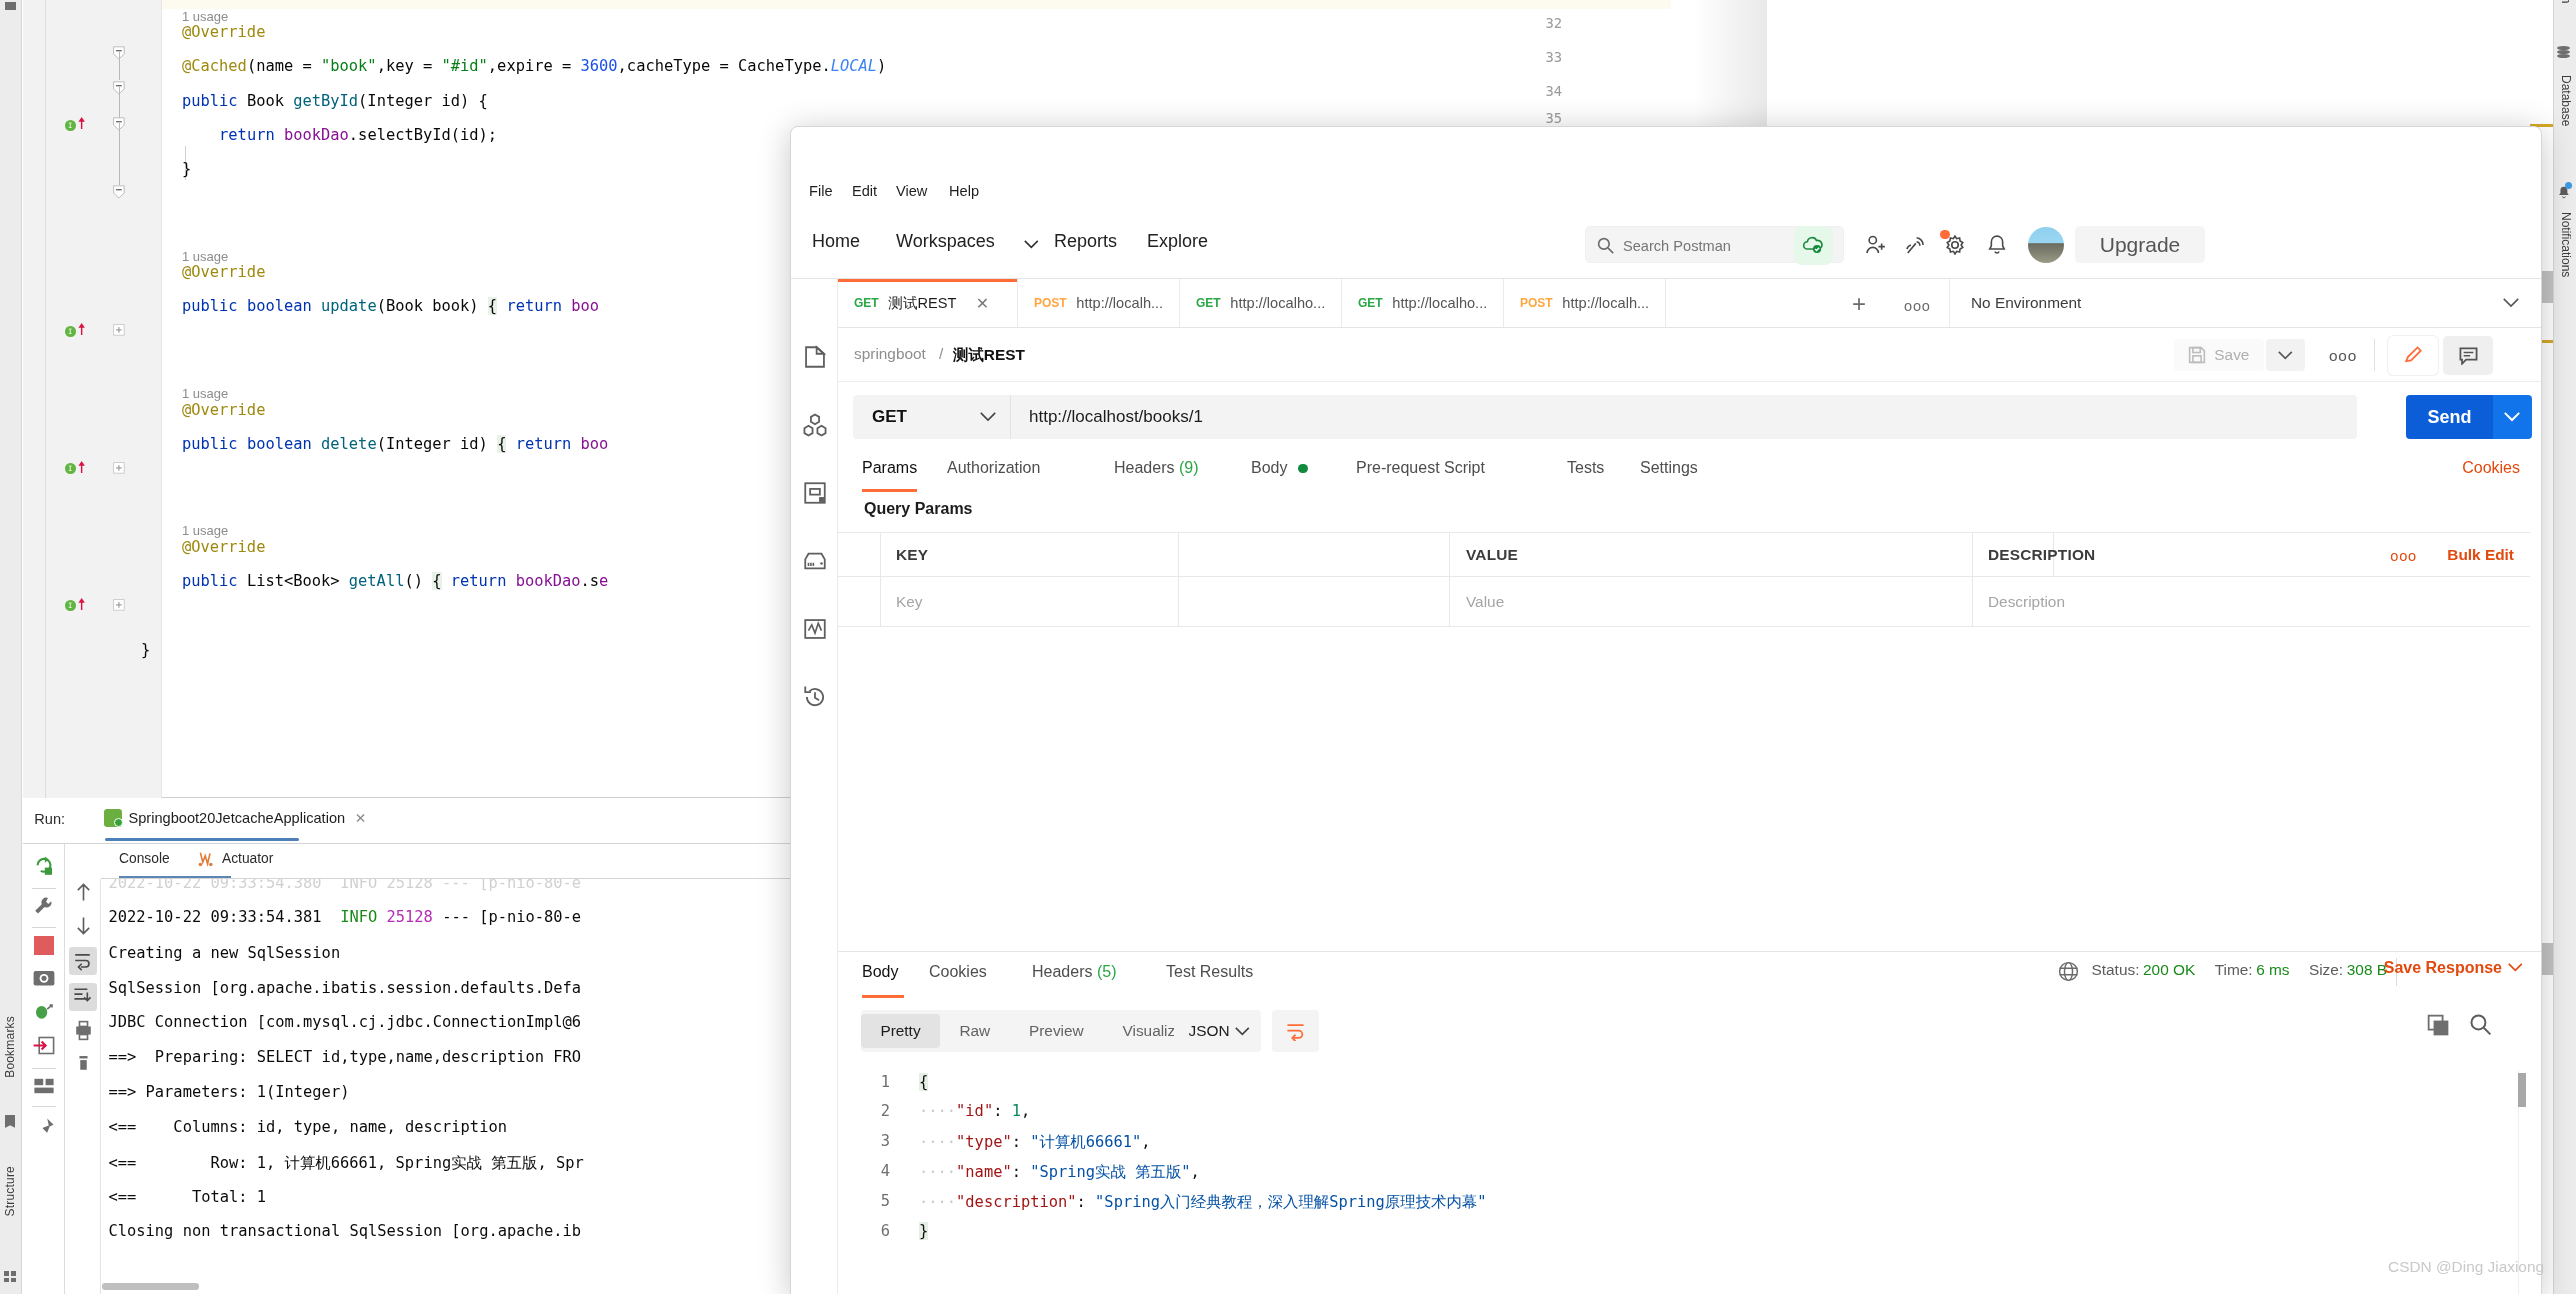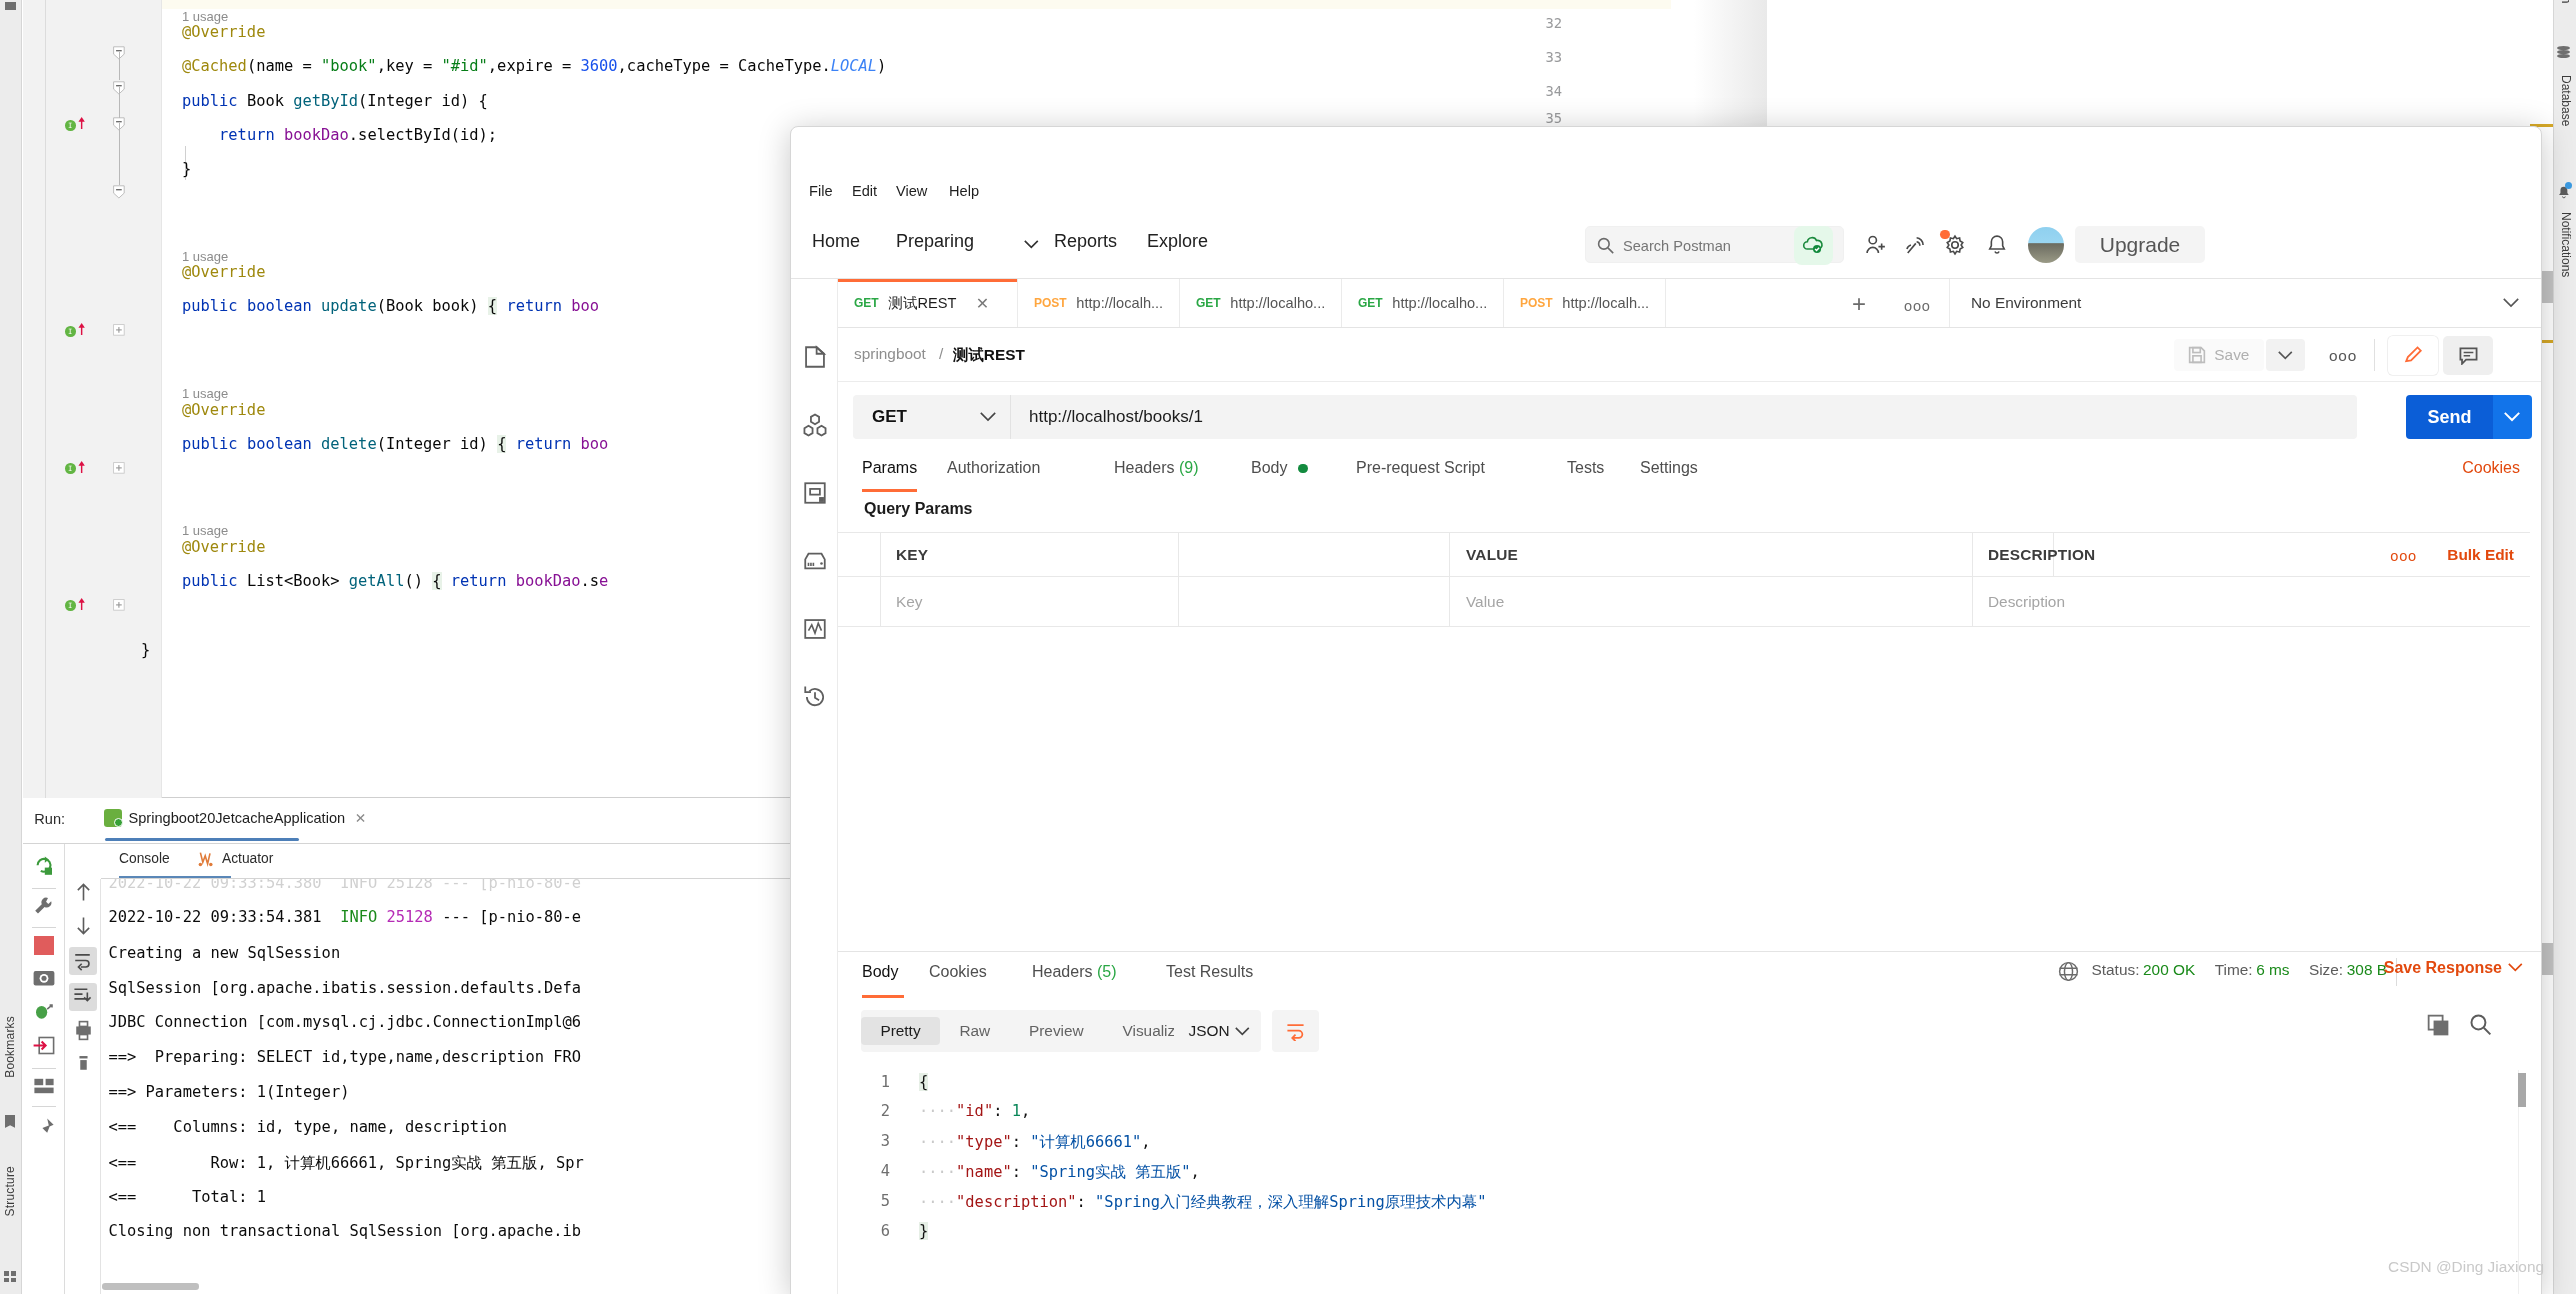--- a/index.html
+++ b/index.html
@@ -414,21 +414,21 @@
   .globe-icon { position:absolute; right:462px; top:834px; }
   .meta-div { position:absolute; right:144px; top:831px; width:0.8px; height:27.5px; background:#dcdcdc; }
   .save-resp { position:absolute; right:39px; top:832px; font-size:16px; color:#e2490e; font-weight:bold; cursor:pointer; }
   .save-resp-chev { position:absolute; right:18px; top:836px; }
 
   .fmt-bar { position:absolute; left:70px; top:883px; height:42px; }
   .fmt-group {
     position:absolute; left:0; top:0; height:42px; background:#f4f4f4; border-radius:4px;
     display:flex; align-items:center;
   }
-  .fmt-btn { height:28px; padding:0 19.4px; display:flex; align-items:center; font-size:15.4px; color:#636363; cursor:pointer; }
+  .fmt-btn { height:34px; padding:0 19.4px; display:flex; align-items:center; font-size:15.4px; color:#636363; cursor:pointer; }
   .fmt-btn.active { background:#e3e3e3; color:#1c1c1c; border-radius:4px; }
   .json-sel {
     position:absolute; left:313px; top:0; height:42px; width:87px; background:#f4f4f4;
     border-radius:4px; display:flex; align-items:center; cursor:pointer;
   }
   .json-sel .jl { position:absolute; left:14.6px; font-size:15.4px; color:#1c1c1c; }
   .json-sel .chev { position:absolute; right:11.3px; }
   .wrap-btn {
     position:absolute; left:411px; top:0; width:47px; height:42px; background:#f4f4f4;
     border-radius:4px; display:flex; align-items:center; justify-content:center; cursor:pointer;
@@ -720,21 +720,21 @@
 
   <div class="pm-menubar">
     <div class="pm-menu" style="left:18px">File</div>
     <div class="pm-menu" style="left:61px">Edit</div>
     <div class="pm-menu" style="left:105px">View</div>
     <div class="pm-menu" style="left:158px">Help</div>
   </div>
 
   <div class="pm-nav">
     <div class="pm-navitem" style="left:21px">Home</div>
-    <div class="pm-navitem" style="left:105px">Preparing</div>
+    <div class="pm-navitem" style="left:105px">Workspaces</div>
     <svg style="position:absolute; left:233px; top:29px" width="14.6" height="9" viewBox="0 0 18 11">
         <path d="M1 1l8 8 8-8" stroke="#333" stroke-width="2" fill="none"></path>
       </svg>
     <div class="pm-navitem" style="left:263px">Reports</div>
     <div class="pm-navitem" style="left:356px">Explore</div>
 
     <div class="pm-search">
       <svg class="pm-search-icon" width="17" height="17" viewBox="0 0 21 21">
         <circle cx="8.5" cy="8.5" r="6.5" fill="none" stroke="#6b6b6b" stroke-width="2"></circle>
         <path d="M13.5 13.5L20 20" stroke="#6b6b6b" stroke-width="2"></path>

